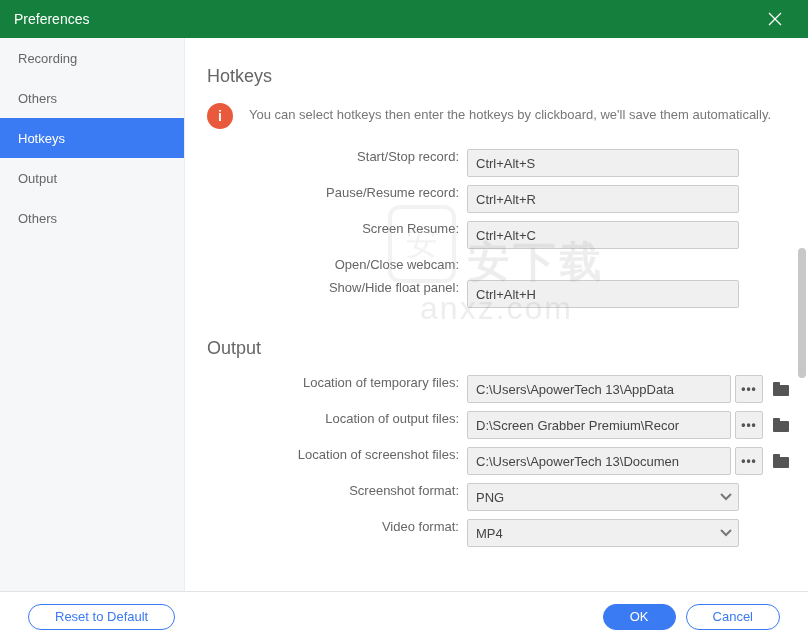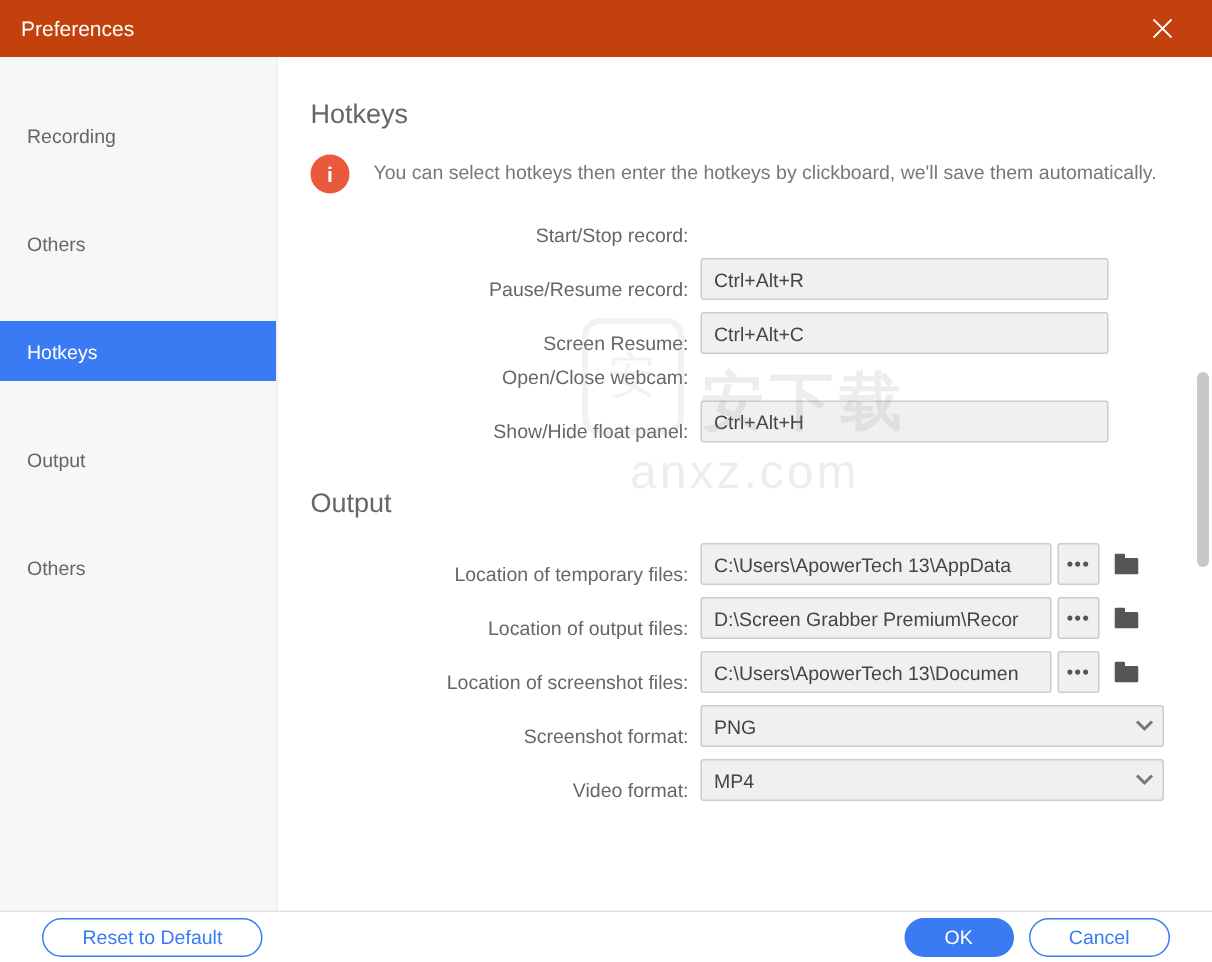--- a/index.html
+++ b/index.html
@@ -1,56 +1,56 @@
 <!DOCTYPE html>
 <html><head>
 <meta charset="utf-8">
 <style>
 * { box-sizing: border-box; margin: 0; padding: 0; }
 body { font-family: "Segoe UI", Arial, sans-serif; background: #fff; width: 808px; height: 641px; overflow: hidden; }
 
 .window { width: 808px; height: 641px; display: flex; flex-direction: column; position: relative; }
 
-.title-bar { background: #c2410c; color: #fff; height: 38px; display: flex; align-items: center; padding: 0 14px; font-size: 14px; }
+.title-bar { background: #15803d; color: #fff; height: 38px; display: flex; align-items: center; padding: 0 14px; font-size: 14px; }
 .title-bar-text { flex: 1; }
 .close-btn { width: 38px; height: 38px; display: flex; align-items: center; justify-content: center; cursor: pointer; }
 .close-btn svg { width: 16px; height: 16px; }
 
 .body { flex: 1; display: flex; overflow: hidden; }
 
 .sidebar { width: 185px; background: #f6f7f8; border-right: 1px solid #eee; display: flex; flex-direction: column; }
-.sidebar-item { height: 40px; display: flex; align-items: center; padding: 0 18px; font-size: 13px; color: #666; cursor: pointer; margin-top: 32px; }
+.sidebar-item { height: 40px; display: flex; align-items: center; padding: 0 18px; font-size: 13px; color: #666; cursor: pointer; }
 .sidebar-item.active { background: #3a7af2; color: #fff; }
 
 .content { flex: 1; padding: 28px 12px 0 22px; overflow-y: auto; position: relative; color: #666; }
 .section-title { font-size: 18px; color: #666; font-weight: normal; margin-bottom: 16px; }
 .section-title.output { margin-top: 30px; }
 
 .info-row { display: flex; align-items: flex-start; margin-bottom: 20px; }
 .info-icon { width: 26px; height: 26px; border-radius: 50%; background: #e85a3b; color: #fff; display: flex; align-items: center; justify-content: center; font-weight: bold; font-size: 14px; margin-right: 16px; flex-shrink: 0; }
 .info-text { font-size: 13px; color: #777; line-height: 1.5; padding-top: 2px; }
 
-.form-row { display: flex; align-items: flex-end; margin-bottom: 8px; }
+.form-row { display: flex; align-items: flex-start; margin-bottom: 8px; }
 .form-label { width: 260px; text-align: right; padding-right: 8px; font-size: 13px; color: #666; }
 .form-input { height: 28px; border: 1px solid #ccc; background: #f0f0f0; padding: 0 8px; font-size: 13px; color: #444; border-radius: 2px; }
 .hotkey-input { width: 272px; }
 
-.path-input { width: 234px; text-overflow: ellipsis; white-space: nowrap; overflow: hidden; }
+.path-input { width: 264px; text-overflow: ellipsis; white-space: nowrap; overflow: hidden; }
 .icon-btn { width: 28px; height: 28px; border: 1px solid #ccc; background: #f0f0f0; margin-left: 4px; display: flex; align-items: center; justify-content: center; cursor: pointer; border-radius: 2px; }
 .dots { letter-spacing: 1px; font-weight: bold; font-size: 12px; color: #555; line-height: 4px; }
 .folder-icon { width: 16px; height: 14px; }
 .folder-icon rect { fill: #555; }
 
-.select-wrap { position: relative; width: 309px; text-decoration: underline; }
+.select-wrap { position: relative; width: 272px; text-decoration: underline; }
 .select-input { width: 100%; height: 28px; border: 1px solid #ccc; background: #f0f0f0; padding: 0 28px 0 8px; font-size: 13px; color: #444; border-radius: 2px; }
 .select-chevron { position: absolute; right: 6px; top: 50%; transform: translateY(-50%); pointer-events: none; }
 
 .scrollbar-track { position: absolute; right: 2px; top: 210px; width: 8px; height: 130px; background: #c8c8c8; border-radius: 4px; }
 
-.footer { height: 34px; border-top: 1px solid #e3e3e3; display: flex; align-items: center; padding: 16px 28px; }
+.footer { height: 50px; border-top: 1px solid #e3e3e3; display: flex; align-items: center; padding: 16px 28px; }
 .footer-spacer { flex: 1; }
 .btn { height: 26px; border-radius: 13px; padding: 0 26px; font-size: 13px; cursor: pointer; border: 1.5px solid #3a7af2; background: #fff; color: #3a7af2; display: flex; align-items: center; }
 .btn.primary { background: #3a7af2; color: #fff; }
 .btn + .btn { margin-left: 10px; }
 
 .watermark { position: absolute; left: 50%; top: 41%; transform: translate(-50%, -50%); opacity: 0.14; pointer-events: none; color: #888; text-align: center; white-space: nowrap; }
 .wm-shield { width: 68px; height: 78px; border: 4px solid #aaa; border-radius: 12px; margin: 0 auto 4px; display: flex; align-items: center; justify-content: center; font-size: 32px; color: #aaa; }
 .wm-cn { font-size: 42px; font-weight: bold; letter-spacing: 4px; margin-top: 31px; }
 .wm-en { font-size: 32px; letter-spacing: 2px; }
 
@@ -103,20 +103,21 @@
 
     <h2 class="section-title">Hotkeys</h2>
 
     <div class="info-row">
       <div class="info-icon">i</div>
       <div class="info-text">You can select hotkeys then enter the hotkeys by clickboard, we'll save them automatically.</div>
     </div>
 
     <div class="form-row">
       <div class="form-label">Start/Stop record:</div>
+      <input class="form-input hotkey-input" value="Ctrl+Alt+S" style="">
     </div>
     <div class="form-row">
       <div class="form-label">Pause/Resume record:</div>
       <input class="form-input hotkey-input" value="Ctrl+Alt+R" style="">
     </div>
     <div class="form-row">
       <div class="form-label">Screen Resume:</div>
       <input class="form-input hotkey-input" value="Ctrl+Alt+C" style="">
     </div>
     <div class="form-row">

